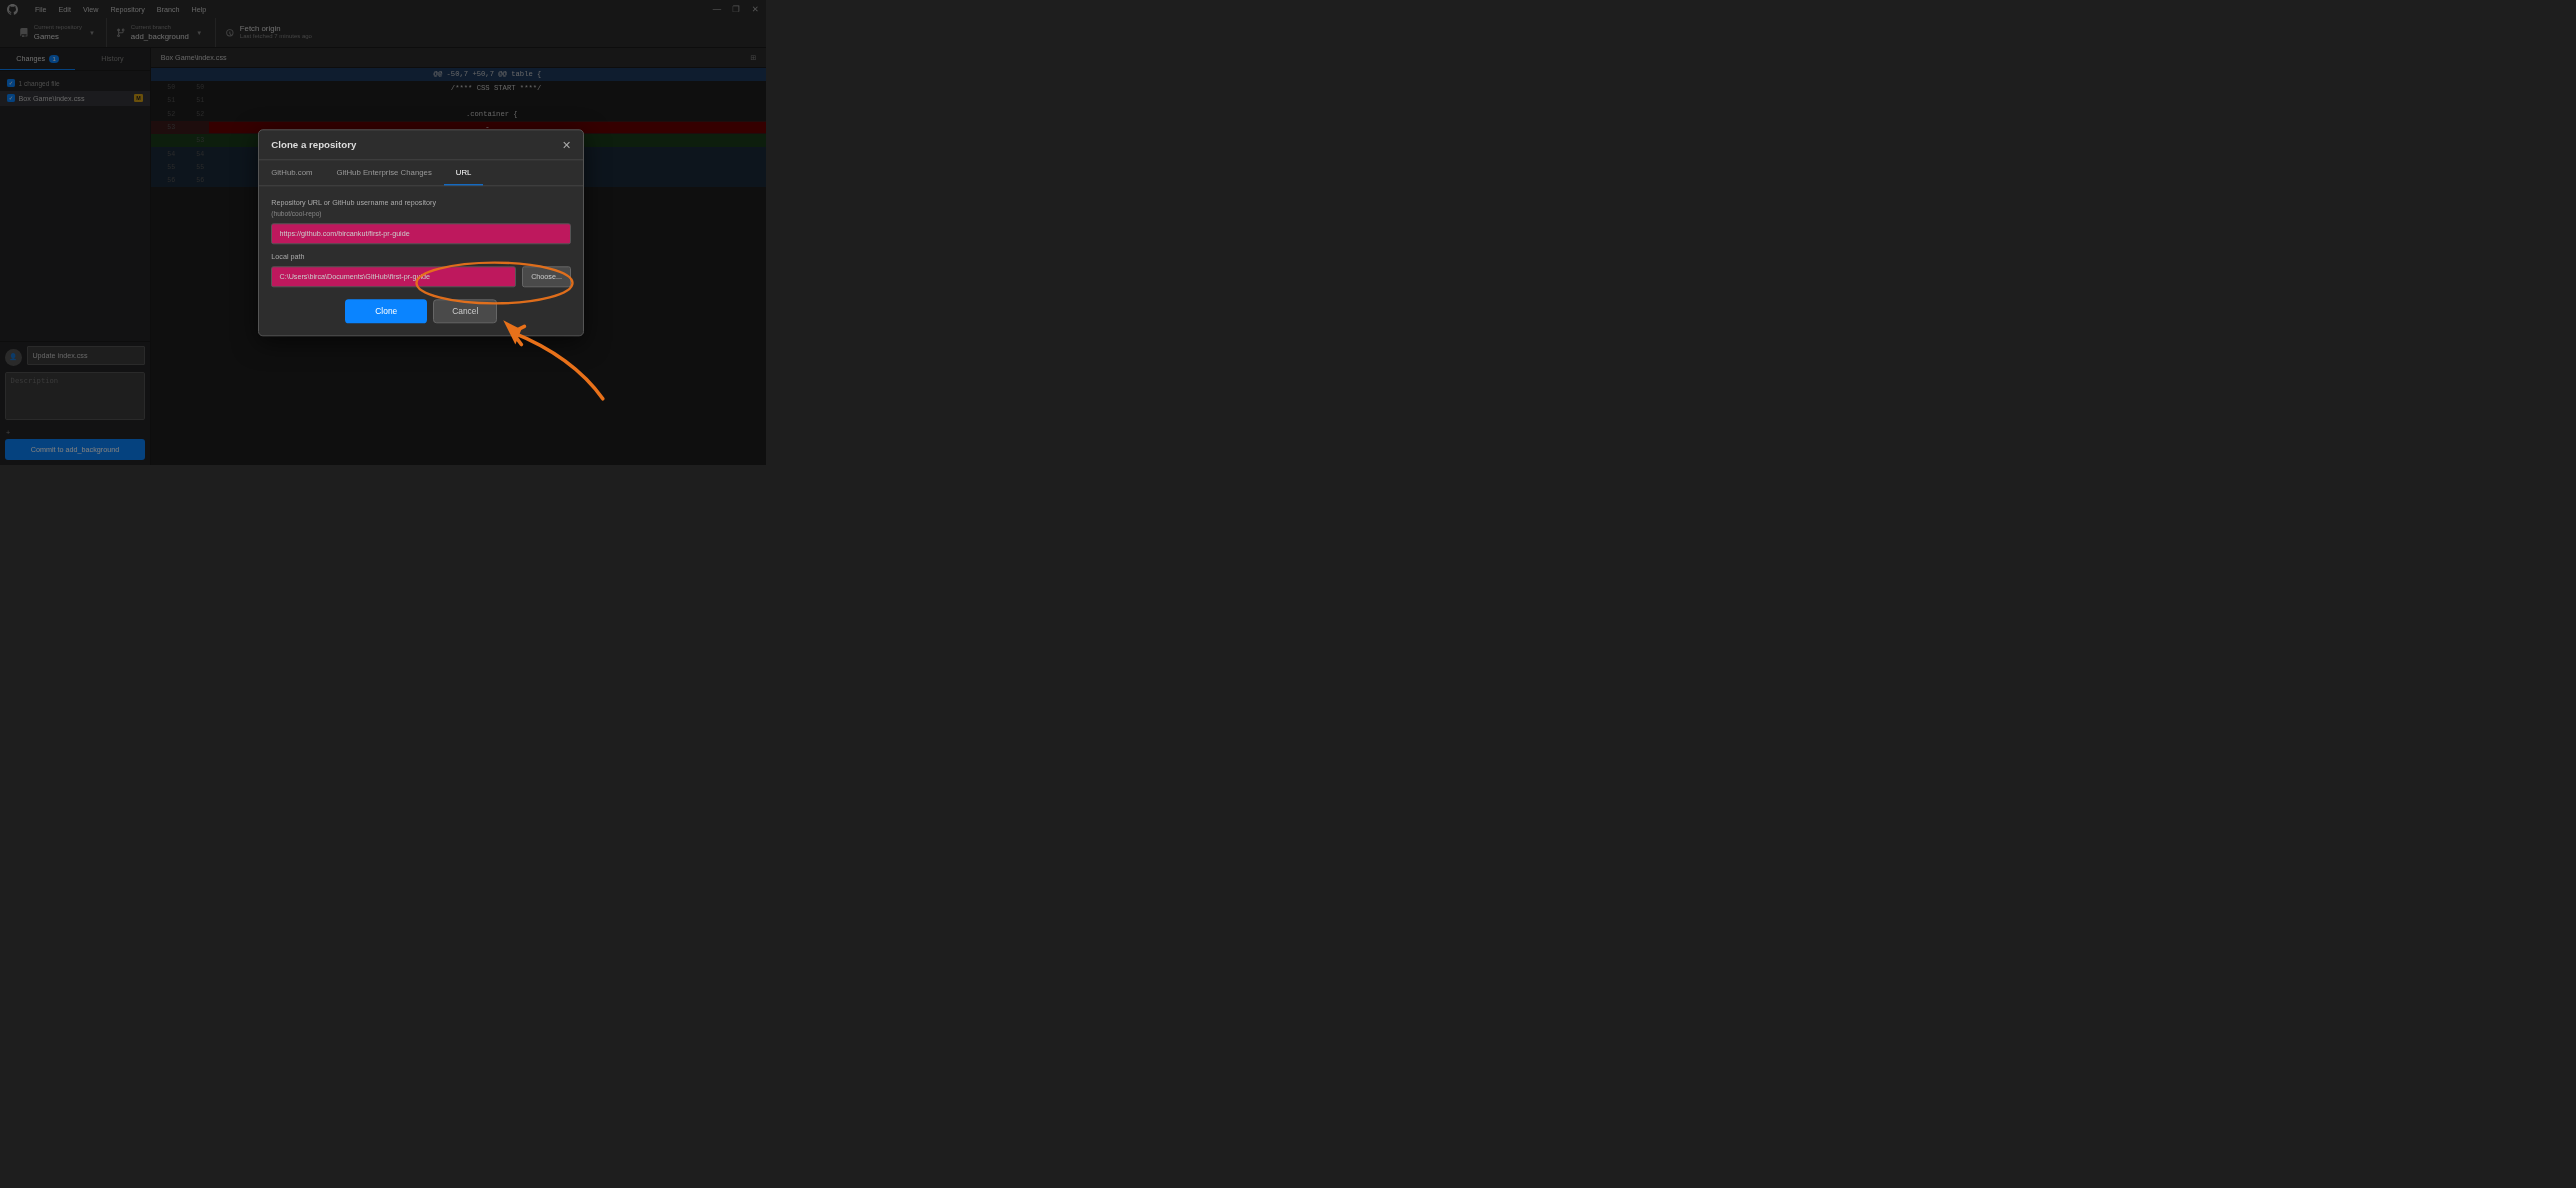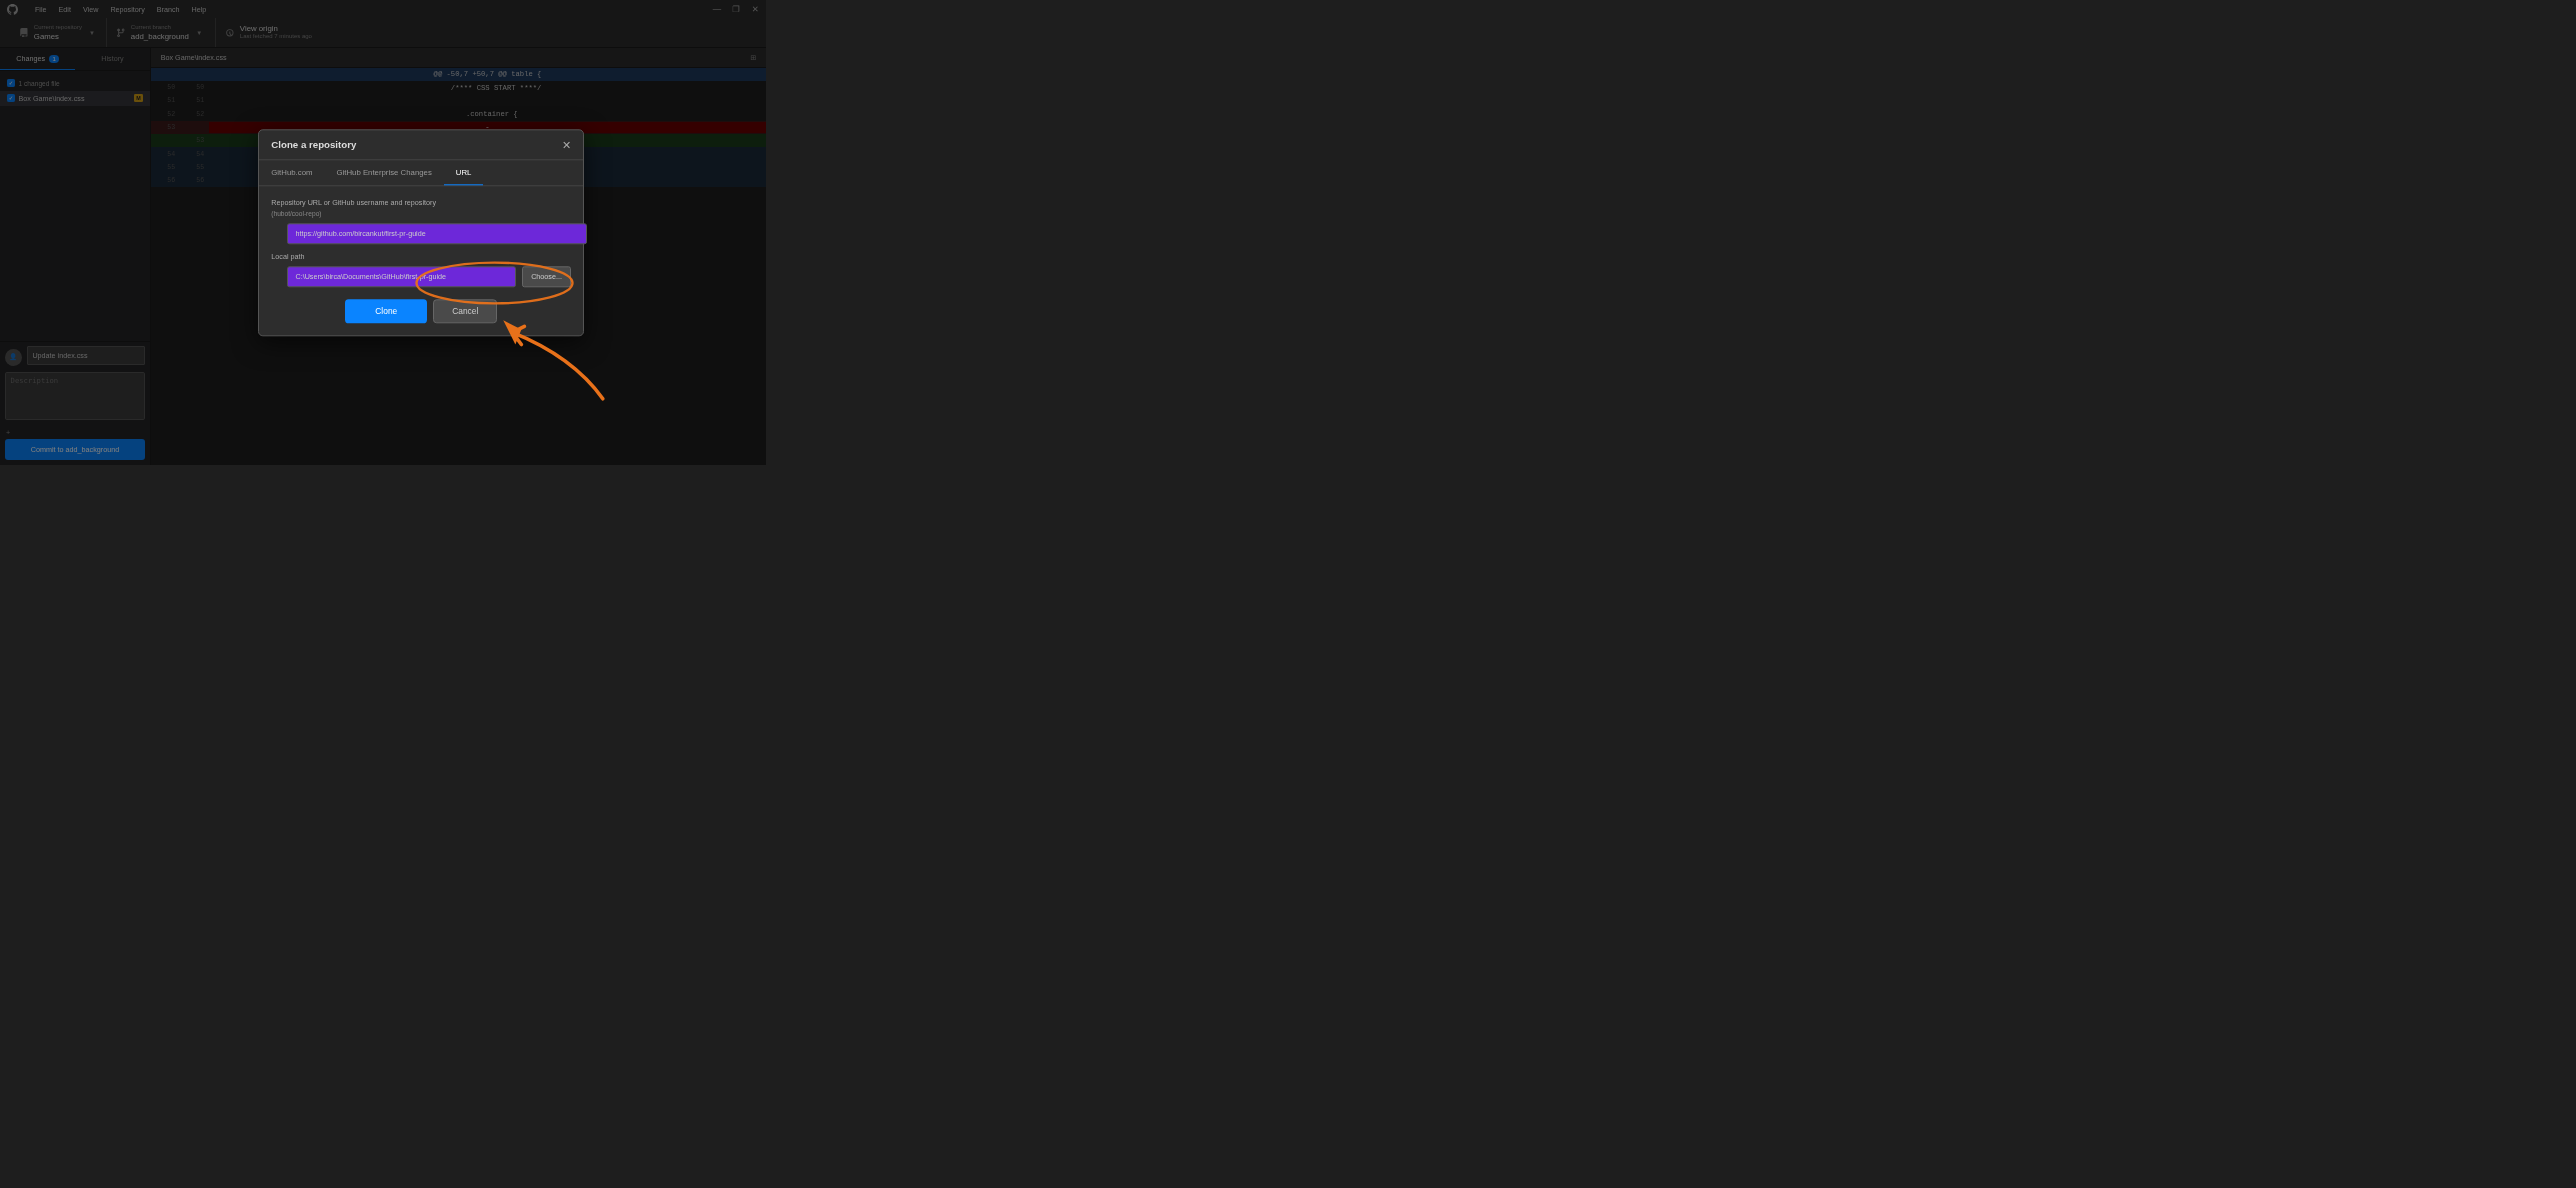--- a/index.html
+++ b/index.html
@@ -361,29 +361,28 @@
       color: #aaa;
       margin-bottom: 3.6px;
       line-height: 1.5;
     }
     .modal-field-sublabel {
       font-size: 6.6px;
       color: #888;
     }
     .modal-input {
       width: 100%;
-      background: #6d28d9;
+      background: #be185d;
       border: 0.6px solid #555;
       color: #ccc;
       padding: 4.8px 7.2px;
       font-size: 7.2px;
       border-radius: 2.4px;
       margin-bottom: 8.4px;
       font-family: inherit;
-      margin-left: 16px;
     }
     .modal-row {
       display: flex;
       gap: 6px;
       align-items: stretch;
     }
     .modal-input-grow {
       flex: 1;
     }
     .choose-button {
@@ -494,21 +493,21 @@
       <div class="toolbar-section-value">add_background</div>
     </div>
     <span class="toolbar-arrow">▼</span>
   </div>
 
   <div class="toolbar-section" style="min-width:121px;">
     <svg width="9.7" height="9.7" viewBox="0 0 16 16" fill="#888">
       <path d="M8 2a6 6 0 100 12A6 6 0 008 2zm0 1.5a4.5 4.5 0 110 9 4.5 4.5 0 010-9zm.75 2.25v3.19l1.97 1.97-1.06 1.06-2.41-2.41V5.75h1.5z"></path>
     </svg>
     <div>
-      <div class="toolbar-section-value">View origin</div>
+      <div class="toolbar-section-value">Fetch origin</div>
       <div class="toolbar-section-label">Last fetched 7 minutes ago</div>
     </div>
   </div>
 </div>
 
 <div class="main">
 
   <div class="sidebar">
     <div class="sidebar-tabs">
       <div class="sidebar-tab active">

